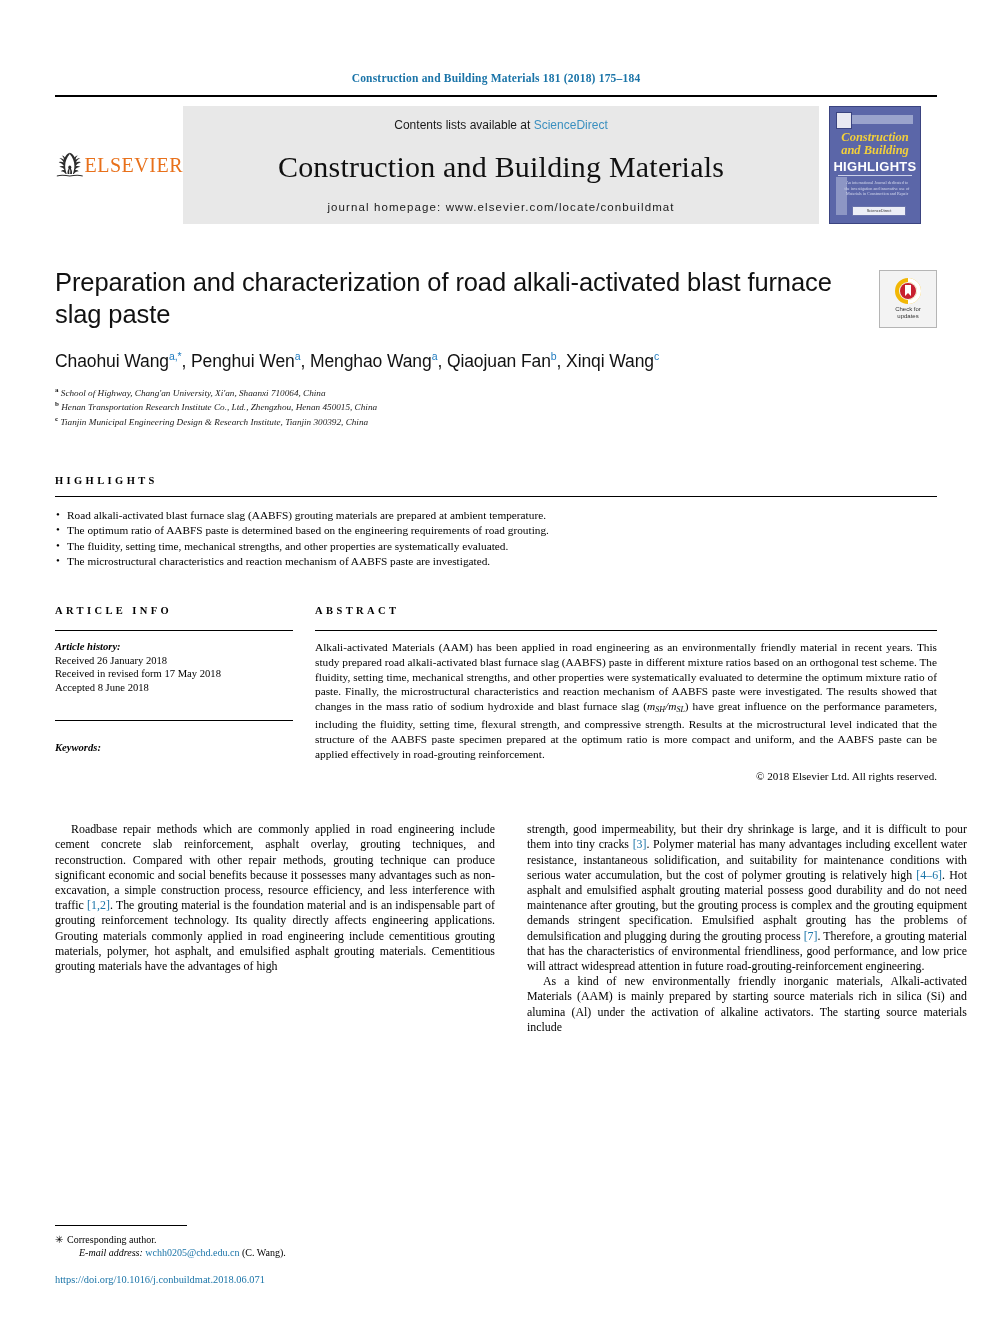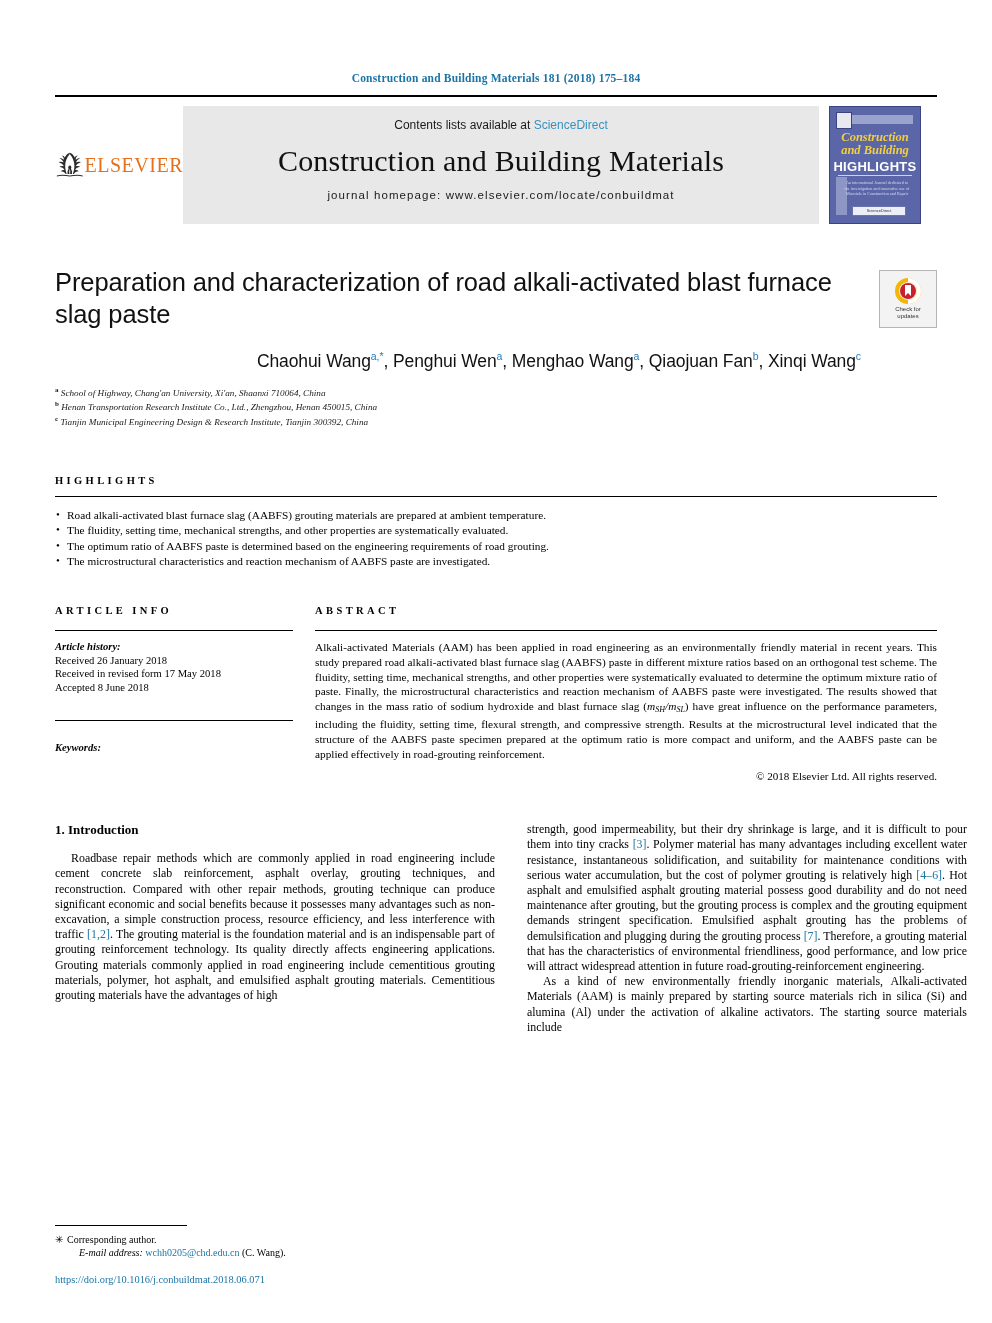--- a/index.html
+++ b/index.html
@@ -61,21 +61,21 @@
     font-weight: 400;
     margin-top: 1px;
   }
   .banner-center {
     flex: 1;
     background: #e8e8e8;
     display: flex;
     flex-direction: column;
     align-items: center;
     justify-content: space-between;
-    padding: 12px 0 23px 0;
+    padding: 12px 0 11px 0;
     box-sizing: border-box;
   }
   .contents-line {
     font-family: "Liberation Sans", sans-serif;
     font-size: 12px;
     color: #1a1a1a;
   }
   .contents-line .sd { color: #3a8fbf; }
   .journal-title {
     font-family: "Liberation Serif", serif;
@@ -155,21 +155,20 @@
     color: #111;
     margin: 0;
     letter-spacing: -0.1px;
   }
   .authors {
     font-family: "Liberation Sans", sans-serif;
     font-size: 17.5px;
     margin-top: 20px;
     color: #111;
     letter-spacing: -0.1px;
-    text-align: right;
   }
   .authors sup { color: #1f7bbf; font-size: 10.5px; }
   .affils {
     margin-top: 13px;
     font-family: "Liberation Serif", serif;
     font-style: italic;
     font-size: 9.2px;
     line-height: 11.6px;
     color: #1a1a1a;
   }
@@ -365,22 +364,22 @@
         <span>updates</span>
       </div>
     </div>
   </div>
 
   <div class="highlights">
     <div class="sec-label">HIGHLIGHTS</div>
     <div class="rule-thin"></div>
     <ul class="hl-list">
         <li>Road alkali-activated blast furnace slag (AABFS) grouting materials are prepared at ambient temperature.</li>
+        <li>The optimum ratio of AABFS paste is determined based on the engineering requirements of road grouting.</li>
         <li>The fluidity, setting time, mechanical strengths, and other properties are systematically evaluated.</li>
-        <li>The optimum ratio of AABFS paste is determined based on the engineering requirements of road grouting.</li>
         <li>The microstructural characteristics and reaction mechanism of AABFS paste are investigated.</li>
       </ul>
   </div>
 
   <div class="info-abstract">
 
     <div class="col-info">
       <div class="sec-label block-head">ARTICLE INFO</div>
       <div class="rule-thin"></div>
       <div class="info-body">
@@ -404,21 +403,20 @@
       <div class="rule-thin"></div>
       <div class="abs-body">
         <span>Alkali-activated Materials (AAM) has been applied in road engineering as an environmentally friendly material in recent years. This study prepared road alkali-activated blast furnace slag (AABFS) paste in different mixture ratios based on an orthogonal test scheme. The fluidity, setting time, mechanical strengths, and other properties were systematically evaluated to determine the optimum mixture ratio of paste. Finally, the microstructural characteristics and reaction mechanism of AABFS paste were investigated. The results showed that changes in the mass ratio of sodium hydroxide and blast furnace slag (</span><span class="mi">m<span class="sub">SH</span>/m<span class="sub">SL</span></span><span>) have great influence on the performance parameters, including the fluidity, setting time, flexural strength, and compressive strength. Results at the microstructural level indicated that the structure of the AABFS paste specimen prepared at the optimum ratio is more compact and uniform, and the AABFS paste can be applied effectively in road-grouting reinforcement.</span>
       </div>
       <div class="abs-copyright">© 2018 Elsevier Ltd. All rights reserved.</div>
     </div>
   </div>
 
   <div class="body-cols">
     <div class="bcol">
-      <h2 class="sec-title">1. Introduction</h2>
       <p><span>Roadbase repair methods which are commonly applied in road engineering include cement concrete slab reinforcement, asphalt overlay, grouting techniques, and reconstruction. Compared with other repair methods, grouting technique can produce significant economic and social benefits because it possesses many advantages such as non-excavation, a simple construction process, resource efficiency, and less interference with traffic </span><span class="ref">[1,2]</span><span>. The grouting material is the foundation material and is an indispensable part of grouting reinforcement technology. Its quality directly affects engineering applications. Grouting materials commonly applied in road engineering include cementitious grouting materials, polymer, hot asphalt, and emulsified asphalt grouting materials. Cementitious grouting materials have the advantages of high</span></p>
     </div>
     <div class="bcol">
       <p class="cont"><span>strength, good impermeability, but their dry shrinkage is large, and it is difficult to pour them into tiny cracks </span><span class="ref">[3]</span><span>. Polymer material has many advantages including excellent water resistance, instantaneous solidification, and suitability for maintenance conditions with serious water accumulation, but the cost of polymer grouting is relatively high </span><span class="ref">[4–6]</span><span>. Hot asphalt and emulsified asphalt grouting material possess good durability and do not need maintenance after grouting, but the grouting process is complex and the grouting equipment demands stringent specification. Emulsified asphalt grouting has the problems of demulsification and plugging during the grouting process </span><span class="ref">[7]</span><span>. Therefore, a grouting material that has the characteristics of environmental friendliness, good performance, and low price will attract widespread attention in future road-grouting-reinforcement engineering.</span></p>
       <p>As a kind of new environmentally friendly inorganic materials, Alkali-activated Materials (AAM) is mainly prepared by starting source materials rich in silica (Si) and alumina (Al) under the activation of alkaline activators. The starting source materials include</p>
     </div>
   </div>
 
   <div class="footnote">
     <div class="fn-rule"></div>

